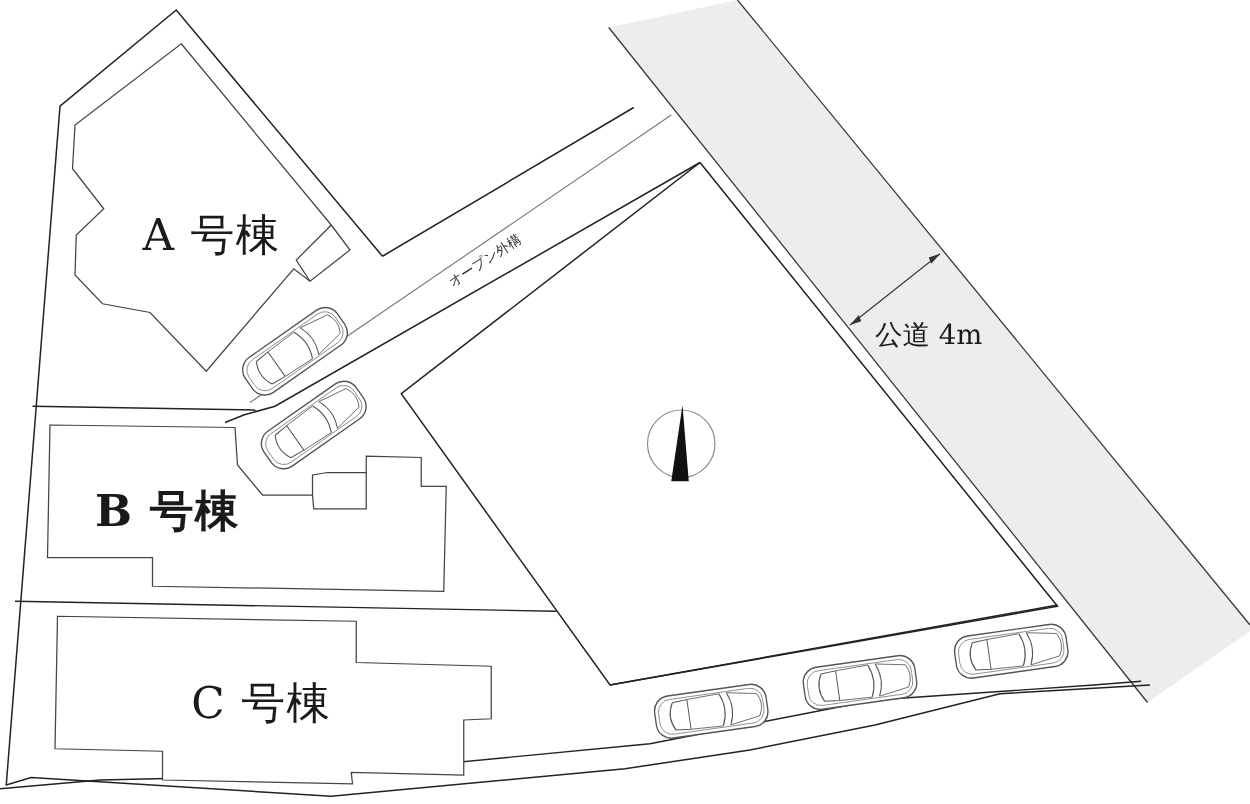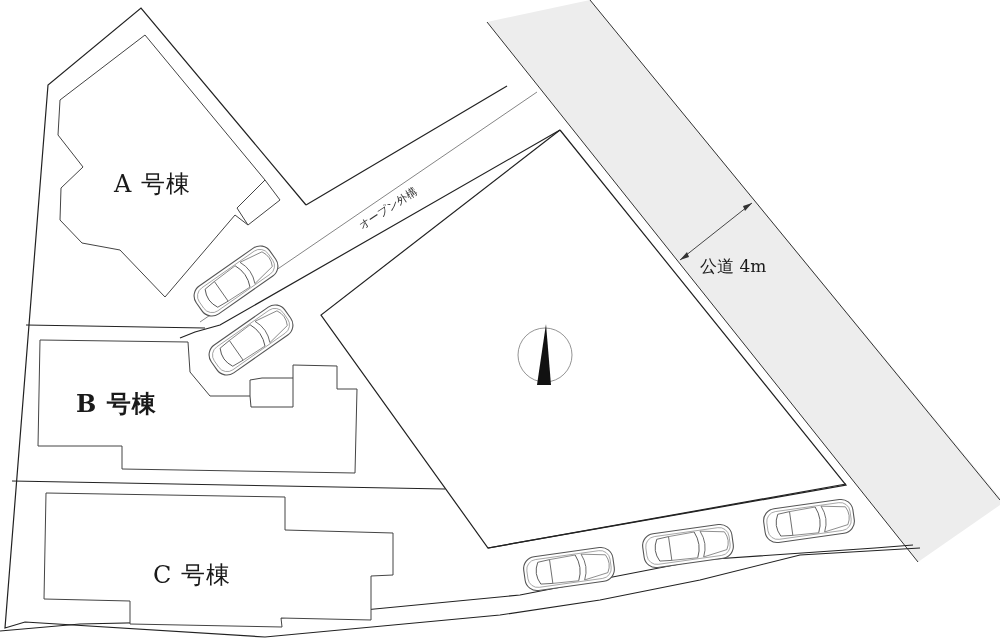--- a/index.html
+++ b/index.html
@@ -5,22 +5,22 @@
     html, body { margin: 0; padding: 0; background: #ffffff; }
     body { width: 1000px; height: 643px; overflow: hidden; position: relative; }
     #plan { position: absolute; left: 0; top: 0; width: 1000px; height: 643px; }
     .lbl {
       position: absolute;
       font-family: "DejaVu Serif", "Liberation Serif", serif;
       color: #1a1a1a;
       white-space: nowrap;
       line-height: 1;
     }
-    .bldg-lbl { font-size: 24px; letter-spacing: 1px; }
-    .road-lbl { font-size: 17px; }
+    .bldg-lbl { font-size: 35px; letter-spacing: 1px; }
+    .road-lbl { font-size: 22px; }
     .fence-lbl {
       font-size: 11px;
       transform-origin: 0 0;
       transform: rotate(-33deg);
       color: #333;
     }
   </style>
 </head>
 <body>
 
@@ -88,15 +88,15 @@
   <g transform="translate(688,546) rotate(-8)">
       <use href="#car"></use>
     </g>
   <g transform="translate(809,521) rotate(-8)">
       <use href="#car"></use>
     </g>
 </svg>
 
 <div class="lbl bldg-lbl" style="left:114px; top:172px;">A 号棟</div>
 <div class="lbl bldg-lbl" style="left:76px; top:392px;font-weight:bold;">B 号棟</div>
-<div class="lbl bldg-lbl" style="left:153px; top:563px;">C 号棟</div>
+<div class="lbl bldg-lbl" style="left:153px; top:546px;">C 号棟</div>
 <div class="lbl road-lbl" style="left:700px; top:258px;">公道 4m</div>
 <div class="lbl fence-lbl" style="left:357px; top:222px;">オープン外構</div>
 
 </body></html>

